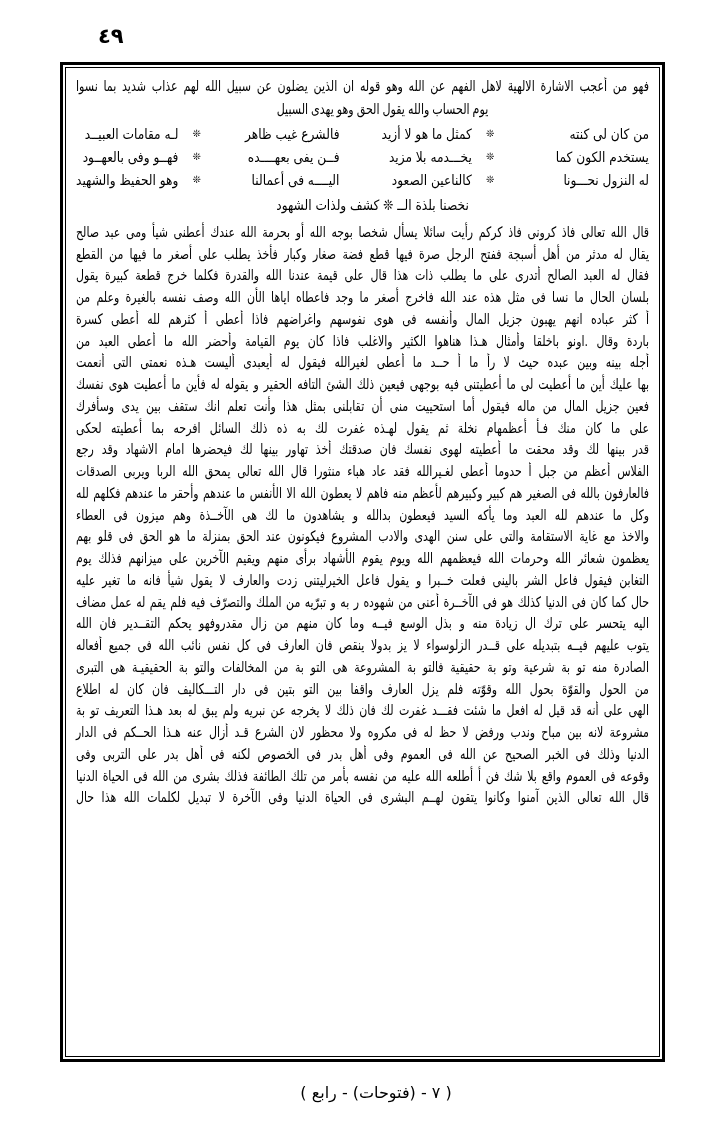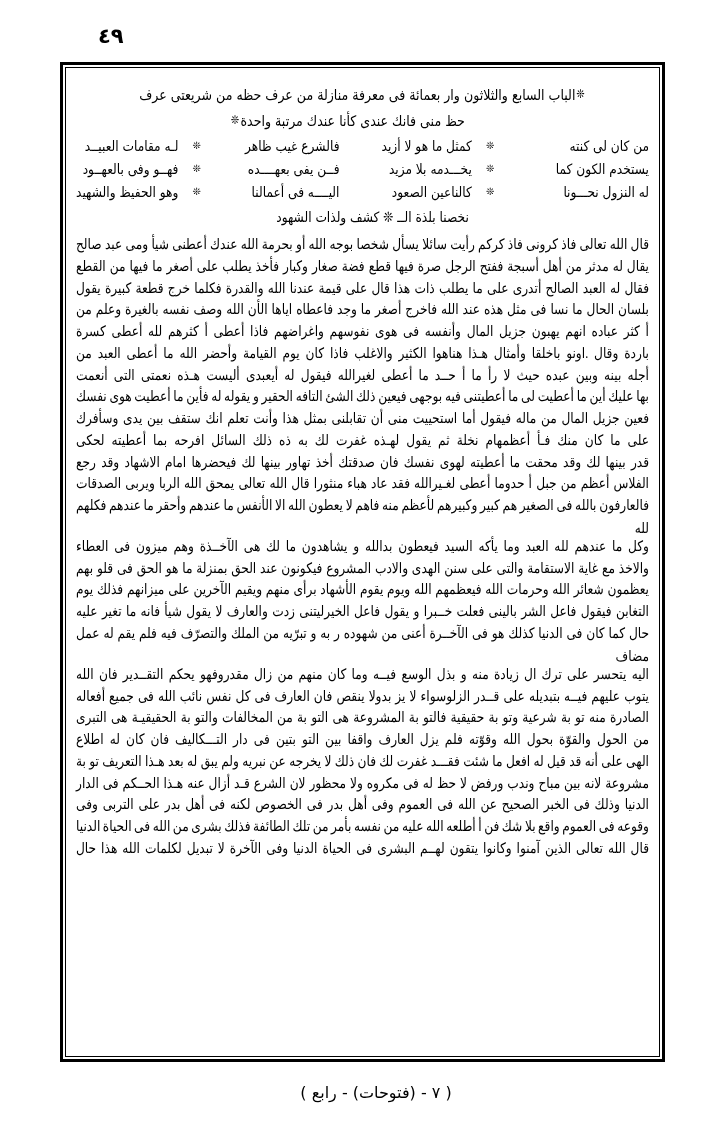--- a/index.html
+++ b/index.html
@@ -124,21 +124,21 @@
     text-align:center;
     text-align-last:center;
     font-size:12.2px;
     line-height:20px;
     margin:1px 0 5px 0;
     transform:scaleY(1.16);
     transform-origin:top center;
     padding-left:20px;
   }
   
-  .body-block{margin-top:8px;font-family:Liberation Serif, serif;}
+  .body-block{margin-top:8px;}
   .body-block .jline{
     font-size:12.2px;
     line-height:19.15px;
     margin-bottom:2.6px;
   }
   
   .footer{
     position:absolute;
     left:16px;top:1082px;
     width:720px;
@@ -155,25 +155,25 @@
 <div id="page">
 
   <div class="page-number">٤٩</div>
 
   <div class="frame">
     <div class="frame-inner"></div>
   </div>
 
   <div class="content">
 
-
-    <div class="chapter">
-      <span class="hline"><span class="star">❊</span><span>الباب السابع والثلاثون وار بعمائة فى معرفة منازلة من عرف حظه من شريعتى عرف</span></span>
-      <span class="hline second"><span>حظ منى فانك عندى كأنا عندك مرتبة واحدة</span><span class="star">❊</span></span>
+    <div class="intro">
+      <span class="jline">فهو من أعجب الاشارة الالهية لاهل الفهم عن الله وهو قوله ان الذين يضلون عن سبيل الله لهم عذاب شديد بما نسوا</span>
+      <span class="jline last">يوم الحساب والله يقول الحق وهو يهدى السبيل</span>
     </div>
+
 
     <table class="verses">
       <tbody>
         <tr>
           <td class="v-a"><span class="cell">من كان لى كنته</span></td>
           <td class="v-sep"><span class="star">❊</span></td>
           <td class="v-b"><span class="cell">كمثل ما هو لا أزيد</span></td>
           <td class="v-c"><span class="cell">فالشرع غيب ظاهر</span></td>
           <td class="v-sep2"><span class="star">❊</span></td>
           <td class="v-b"><span class="cell">لـه مقامات العبيــد</span></td>

